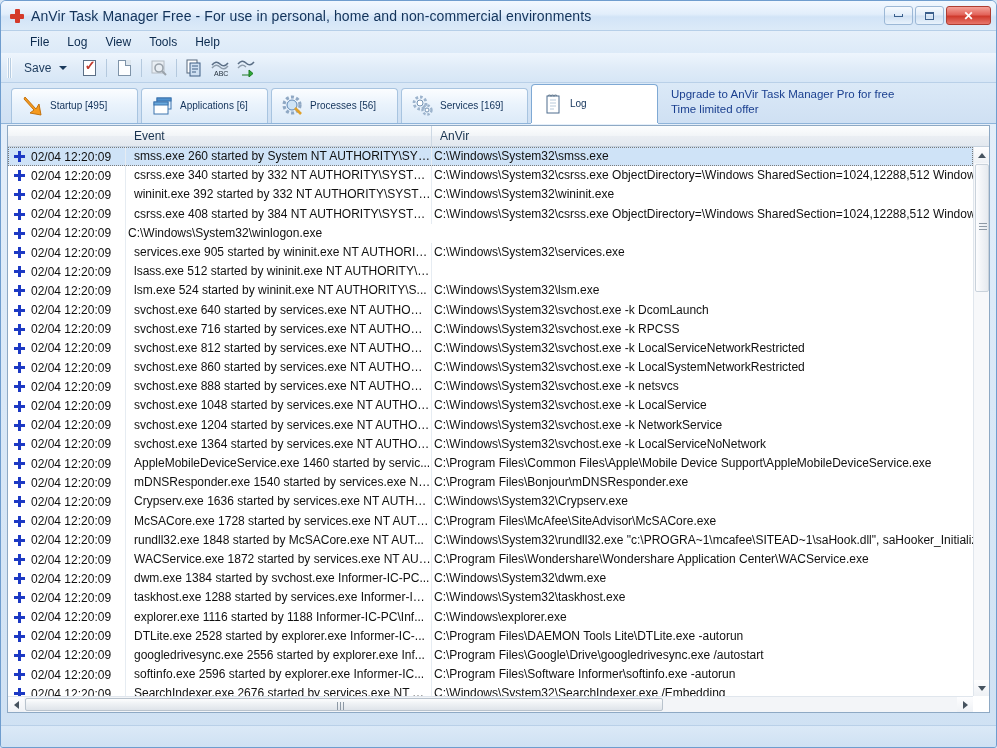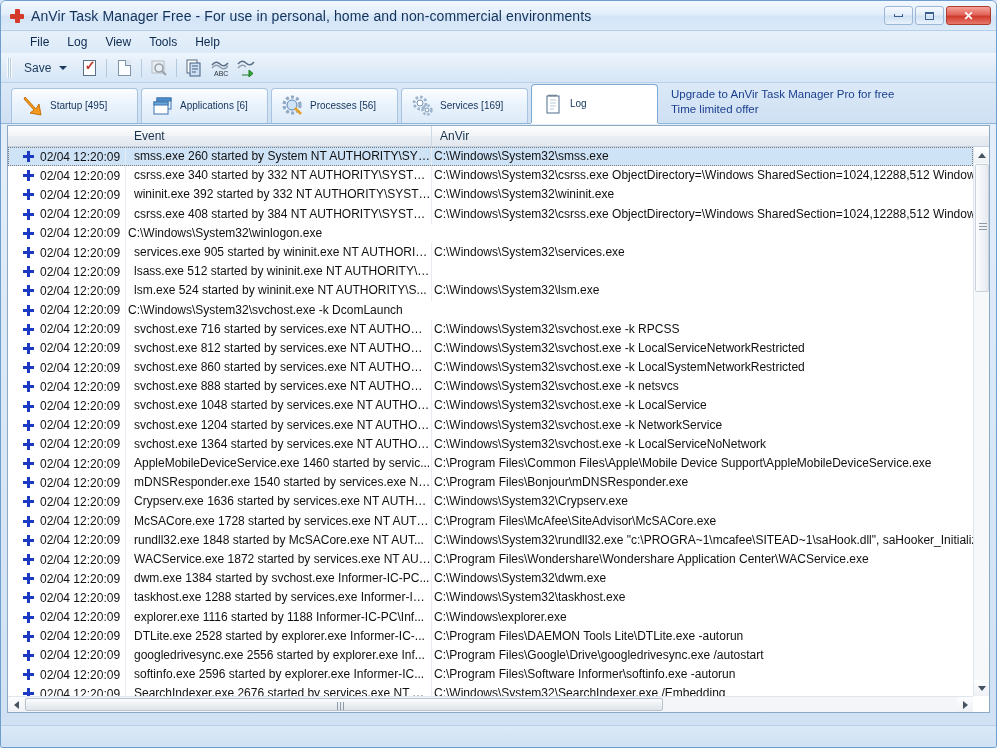--- a/index.html
+++ b/index.html
@@ -251,21 +251,21 @@
   .row.selected .c-data {
     background: #cfe3f7;
   }
   .row.selected {
     outline: 1px dotted #7a7a7a;
     outline-offset: -1px;
   }
   .c-time {
     width: 118px;
     display: flex; align-items: center;
-    padding-left: 15px;
+    padding-left: 6px;
     overflow: hidden;
     border-right: 1px solid #e6ecf2;
     height: 19.2px;
   }
   .c-event {
     width: 306px;
     padding-left: 8px;
     overflow: hidden;
     text-overflow: ellipsis;
     border-right: 1px solid #e6ecf2;
@@ -574,20 +574,21 @@
             <span>02/04 12:20:09</span>
           </div>
           <div class="c-event">lsm.exe 524 started by wininit.exe NT AUTHORITY\S...</div>
           <div class="c-data">C:\Windows\System32\lsm.exe</div>
         </div>
         <div class="row">
           <div class="c-time">
             <span class="plus"></span>
             <span>02/04 12:20:09</span>
           </div>
+          <div class="c-event">svchost.exe 640 started by services.exe NT AUTHORI...</div>
           <div class="c-data">C:\Windows\System32\svchost.exe -k DcomLaunch</div>
         </div>
         <div class="row">
           <div class="c-time">
             <span class="plus"></span>
             <span>02/04 12:20:09</span>
           </div>
           <div class="c-event">svchost.exe 716 started by services.exe NT AUTHORI...</div>
           <div class="c-data">C:\Windows\System32\svchost.exe -k RPCSS</div>
         </div>

